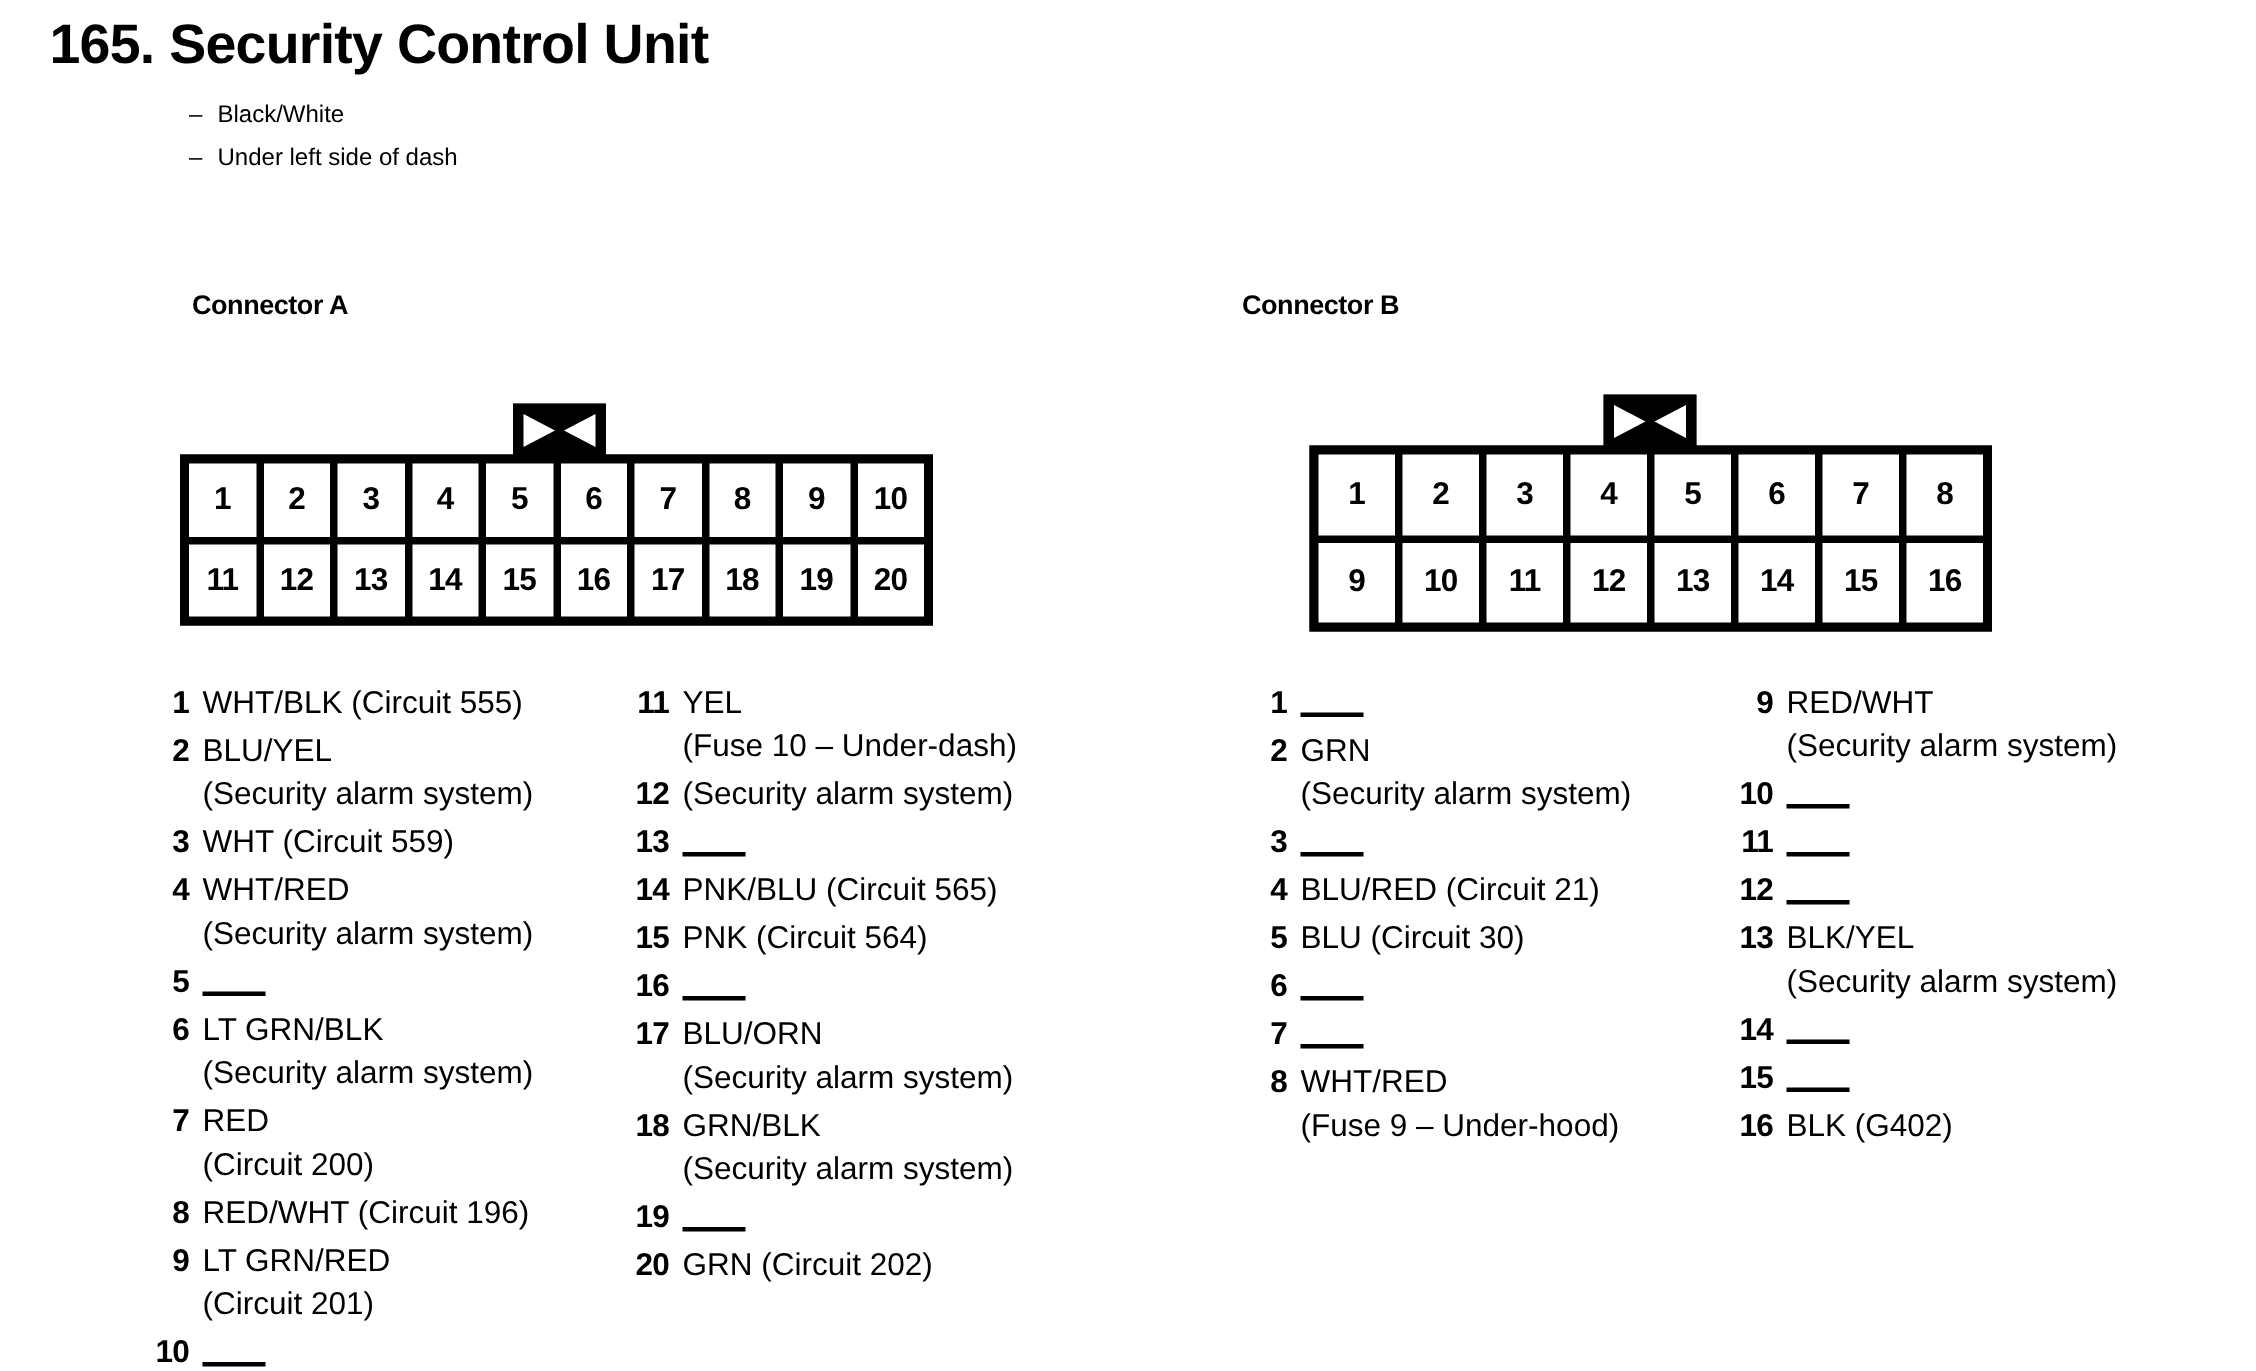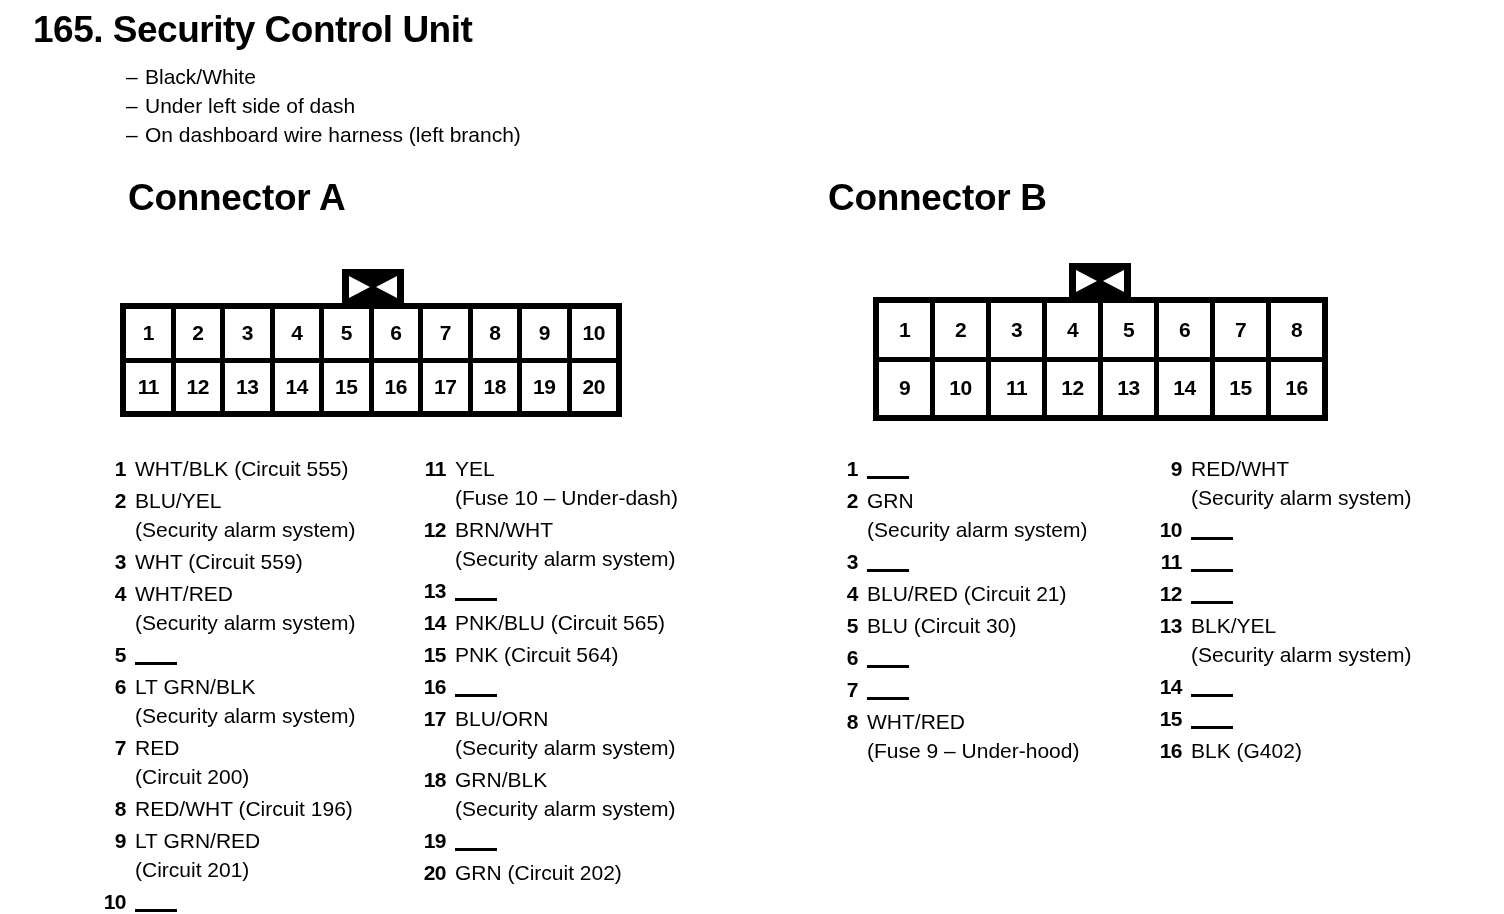--- a/index.html
+++ b/index.html
@@ -23,33 +23,34 @@
     top: 9px;
     font-size: 37px;
     font-weight: bold;
     letter-spacing: -0.5px;
     white-space: nowrap;
   }
   #subtitle-list {
     position: absolute;
     left: 126px;
     top: 62px;
-    font-size: 21px;
+    font-size: 16px;
     line-height: 29px;
   }
   .subtitle-line { white-space: nowrap; }
   .subtitle-dash { display: inline-block; width: 19px; }
 
   
   .connector-heading {
     position: absolute;
-    font-size: 37px;
+    font-size: 18px;
     font-weight: bold;
     letter-spacing: -0.3px;
     white-space: nowrap;
+    margin-top: 16px;
   }
   #heading-a { left: 128px; top: 177px; }
   #heading-b { left: 828px; top: 177px; }
 
   
   .connector-diagram { position: absolute; }
   #diagram-a { left: 120px; top: 269px; }
   #diagram-b { left: 873px; top: 263px; }
 
   .connector-tab {
@@ -130,21 +131,20 @@
   }
 </style>
 </head>
 <body>
 
 <div id="page-title">165. Security Control Unit</div>
 
 <div id="subtitle-list">
     <div class="subtitle-line"><span class="subtitle-dash">–</span><span>Black/White</span></div>
     <div class="subtitle-line"><span class="subtitle-dash">–</span><span>Under left side of dash</span></div>
-    <div class="subtitle-line"><span class="subtitle-dash">–</span><span>On dashboard wire harness (left branch)</span></div>
   </div>
 
 <div class="connector-heading" id="heading-a">Connector A</div>
 
 <div class="connector-diagram" id="diagram-a">
   <div class="connector-tab">
     <svg viewBox="0 0 62 36" preserveAspectRatio="none" aria-hidden="true">
       <rect x="0" y="0" width="62" height="36" fill="#000000"></rect>
       <polygon points="7,7 28,18 7,29" fill="#ffffff"></polygon>
       <polygon points="55,7 34,18 55,29" fill="#ffffff"></polygon>
@@ -241,21 +241,20 @@
     <div class="pin-entry">
       <div class="pin-num">11</div>
       <div class="pin-body">
         <div class="pin-label">YEL</div>
         <div class="pin-note">(Fuse 10 – Under-dash)</div>
       </div>
     </div>
     <div class="pin-entry">
       <div class="pin-num">12</div>
       <div class="pin-body">
-        <div class="pin-label">BRN/WHT</div>
         <div class="pin-note">(Security alarm system)</div>
       </div>
     </div>
     <div class="pin-entry">
       <div class="pin-num">13</div>
       <div class="pin-body"><span class="pin-empty-dash"></span></div>
     </div>
     <div class="pin-entry">
       <div class="pin-num">14</div>
       <div class="pin-body">

